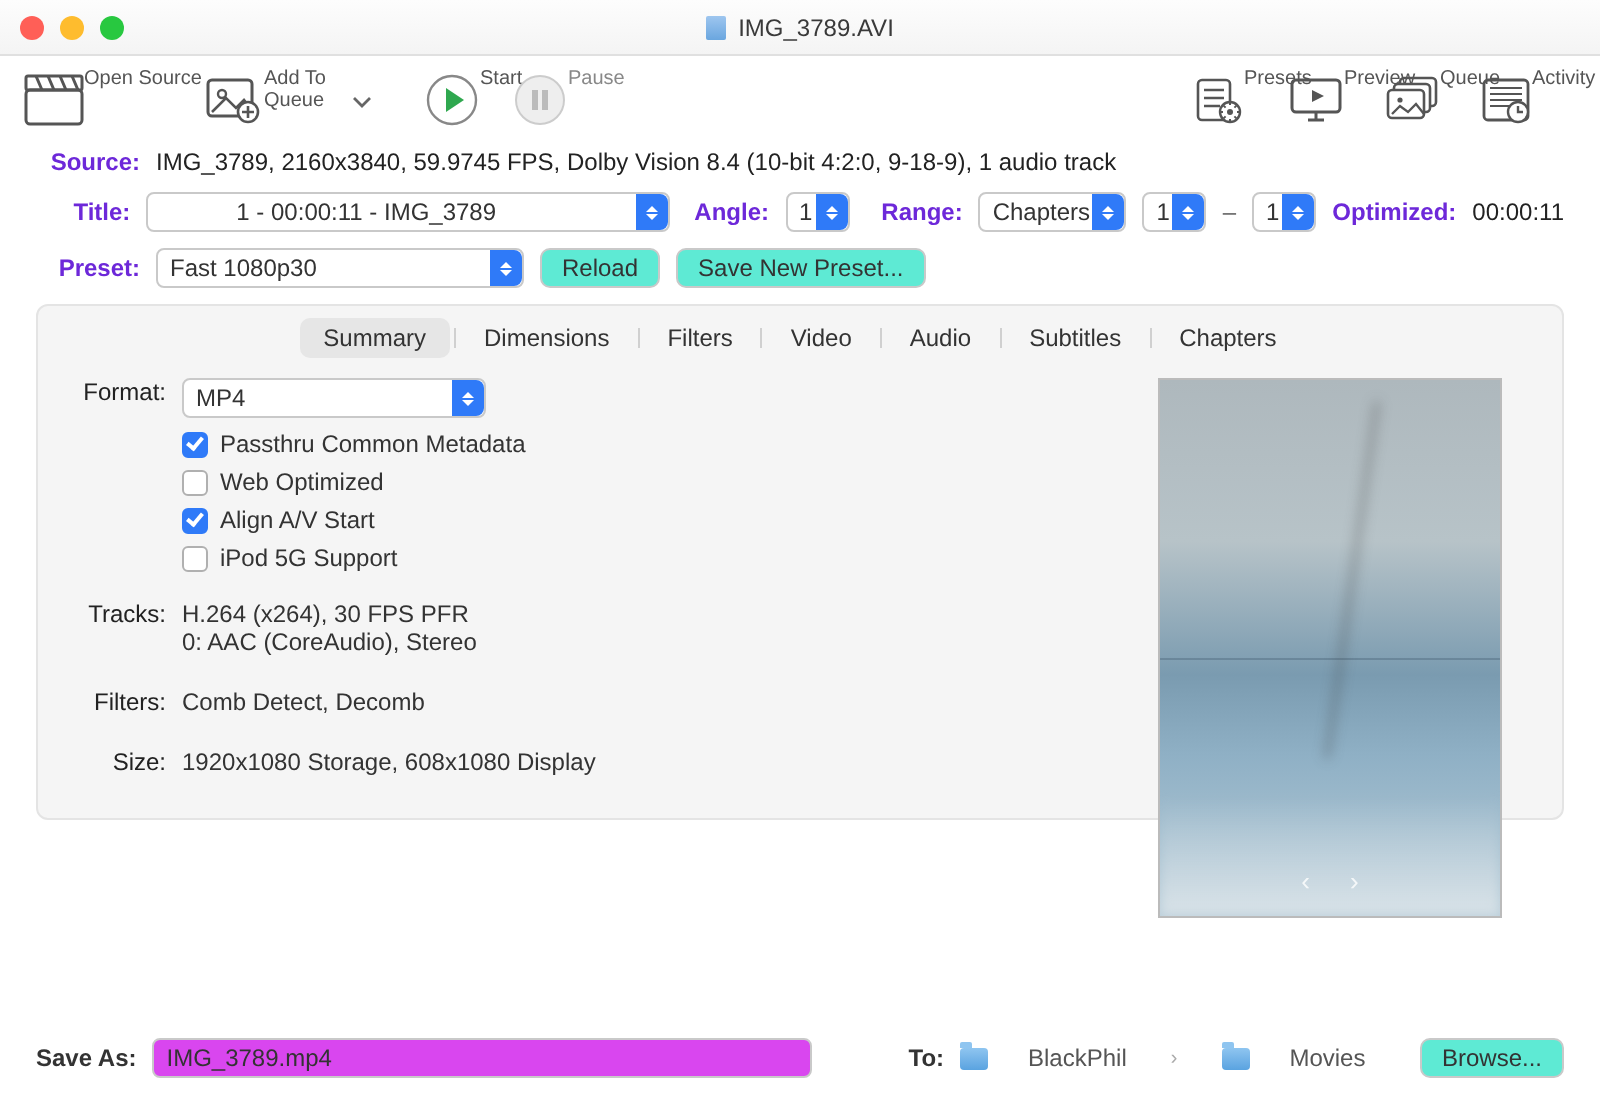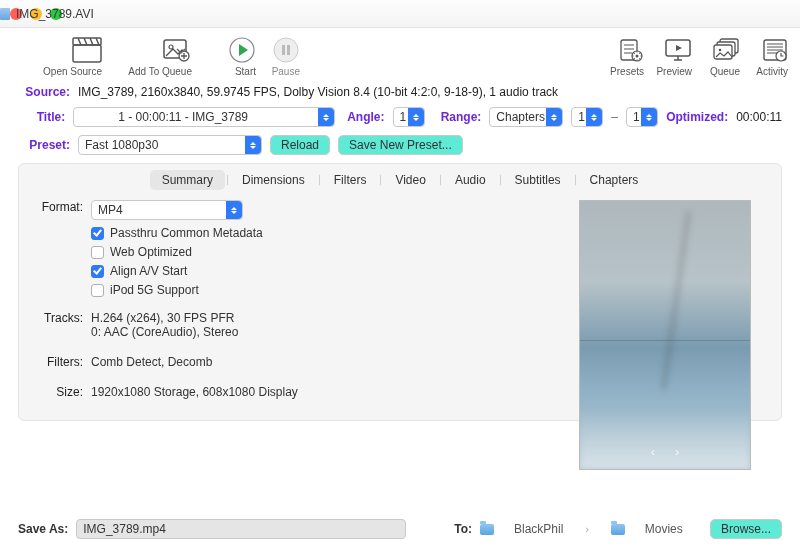--- a/index.html
+++ b/index.html
@@ -3,24 +3,24 @@
 <meta charset="utf-8">
 <style>
 * { box-sizing: border-box; margin: 0; padding: 0; }
 body { font-family: -apple-system, BlinkMacSystemFont, "Helvetica Neue", sans-serif; font-size: 12px; color: #333; background: #fff; width: 800px; height: 553px; overflow: hidden; }
 .titlebar { height: 28px; display: flex; align-items: center; position: relative; background: linear-gradient(#fdfdfd,#f4f4f4); border-bottom: 1px solid #e0e0e0; }
 .traffic { display: flex; gap: 8px; margin-left: 10px; }
 .dot { width: 12px; height: 12px; border-radius: 50%; }
 .dot.red { background: #ff5f57; }
 .dot.yellow { background: #febc2e; }
 .dot.green { background: #28c840; }
-.title-center { position: absolute; left: 0; right: 0; text-align: center; font-size: 12px; font-weight: 500; color: #3a3a3a; display:flex; justify-content:flex-start; align-items:center; gap:6px;}
+.title-center { position: absolute; left: 0; right: 0; text-align: center; font-size: 12px; font-weight: 500; color: #3a3a3a; display:flex; justify-content:center; align-items:center; gap:6px;}
 .title-center .doc-icon { width:10px; height:12px; background:linear-gradient(#9ec6ef,#6aa6df); border-radius:1px; display:inline-block;}
 .toolbar { display: flex; align-items: flex-start; padding: 6px 12px 2px; gap: 0; }
-.tb-item { display: flex; flex-direction: column; align-items: flex-end; width: 60px; font-size: 10px; color: #555; cursor: default; }
+.tb-item { display: flex; flex-direction: row; align-items: flex-start; width: 60px; font-size: 10px; color: #555; cursor: default; }
 .tb-item.wide { width: 90px; }
 .tb-item .icon-box { height: 32px; display: flex; align-items: center; justify-content: center; }
 .tb-spacer { flex: 1; }
 svg { display: block; }
 .body-area { padding: 6px 18px 0; }
 .row { display: flex; align-items: center; gap: 8px; margin-bottom: 8px; font-size: 12px; }
 .row .lbl { font-weight: 600; width: 52px; text-align: right; color:#6d28d9; }
 .value { color: #222; }
 .select { background: #fff; border: 1px solid #c9c9c9; border-radius: 4px; height: 20px; display: flex; align-items: center; padding: 0 6px; position: relative; font-size: 12px; }
 .select .chev { position: absolute; right: 0; top:0; bottom:0; width: 16px; background: #2f7af8; border-radius: 0 4px 4px 0; display:flex; flex-direction:column; align-items:center; justify-content:center; gap:1px;}
@@ -45,21 +45,21 @@
 .cbox.checked::after{content:"";width:3px;height:6px;border:solid #fff;border-width:0 2px 2px 0;transform:rotate(40deg);margin-top:-2px;}
 .preview-col { width: 200px; display:flex; justify-content:center;}
 .preview { width: 172px; height: 270px; border: 1px solid #bbb; background: linear-gradient(180deg,#aeb8bd 0%,#b7c3c8 30%,#7a9bb0 55%, #8fb0c5 70%, #b8cdd9 100%); position:relative; overflow:hidden;}
 .preview::before{content:"";position:absolute;left:0;right:0;top:52%;height:1px;background:rgba(40,60,80,.25);}
 .preview .rod{position:absolute;width:2px;height:180px;background:rgba(60,60,60,.5);top:10px;left:95px;transform:rotate(8deg);filter:blur(1px);}
 .preview .boat{position:absolute;bottom:0;left:0;right:0;height:60px;background:linear-gradient(180deg,rgba(230,235,238,.0),rgba(230,235,238,.7));}
 .preview .nav{position:absolute;bottom:10px;left:50%;transform:translateX(-50%);display:flex;gap:20px;}
 .preview .nav span{color:rgba(255,255,255,.8);font-size:13px;cursor:default;}
 .preview-blur{filter:blur(3px);position:absolute;inset:0;}
 .bottom { position: absolute; left:0; right:0; bottom:0; padding: 10px 18px 14px; display: flex; align-items: center; gap: 8px; background:#fff;}
-.text-input { flex:0 0 330px; background:#e5e5e5; border:1px solid #c9c9c9; border-radius:4px; height:20px; padding:0 6px; display:flex; align-items:center; font-size:12px;}
+.text-input { flex:0 0 330px; background:#d946ef; border:1px solid #c9c9c9; border-radius:4px; height:20px; padding:0 6px; display:flex; align-items:center; font-size:12px;}
 .to-lbl{font-weight:600;margin-left:40px;}
 .folder-chip{display:inline-flex;align-items:center;gap:20px;color:#555;}
 .folder-icon{width:14px;height:11px;background:linear-gradient(#8fc5f0,#5aa3e0);border-radius:2px;position:relative;display:inline-block;}
 .folder-icon::before{content:"";position:absolute;top:-3px;left:0;width:6px;height:3px;background:#8fc5f0;border-radius:1px 1px 0 0;}
 .crumb-sep{color:#aaa;margin:0 2px;font-size:10px;}
 .gray{color:#888;}
 </style>
 </head>
 <body>
 

